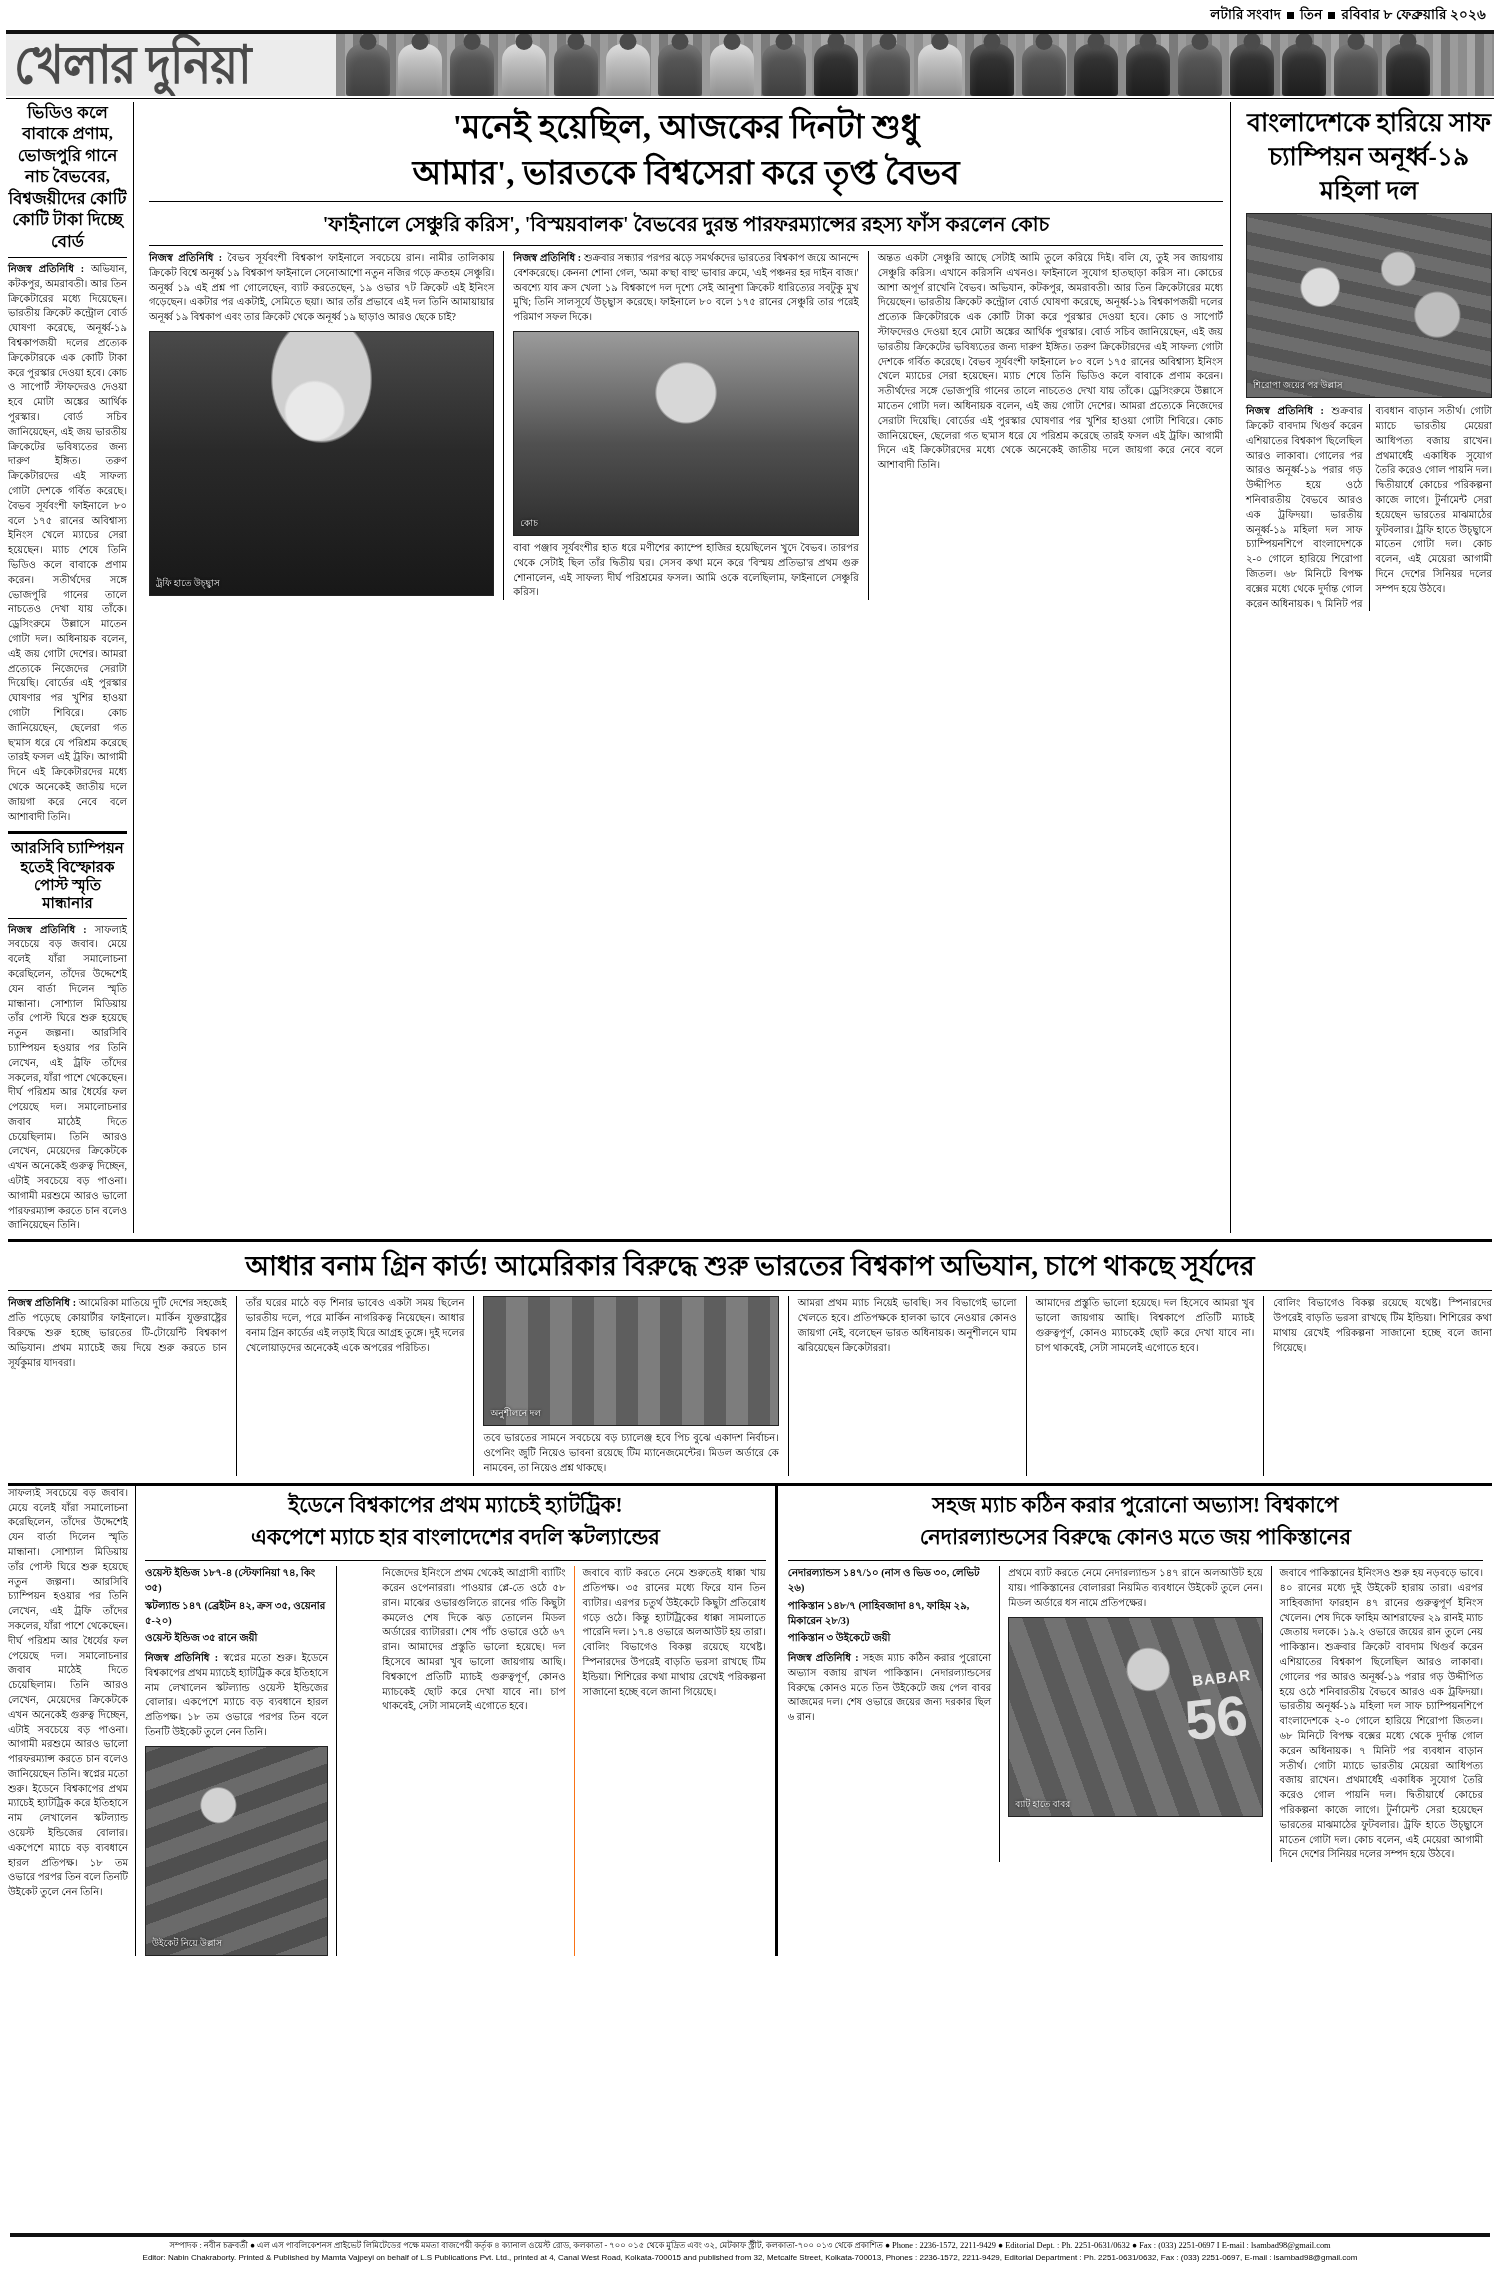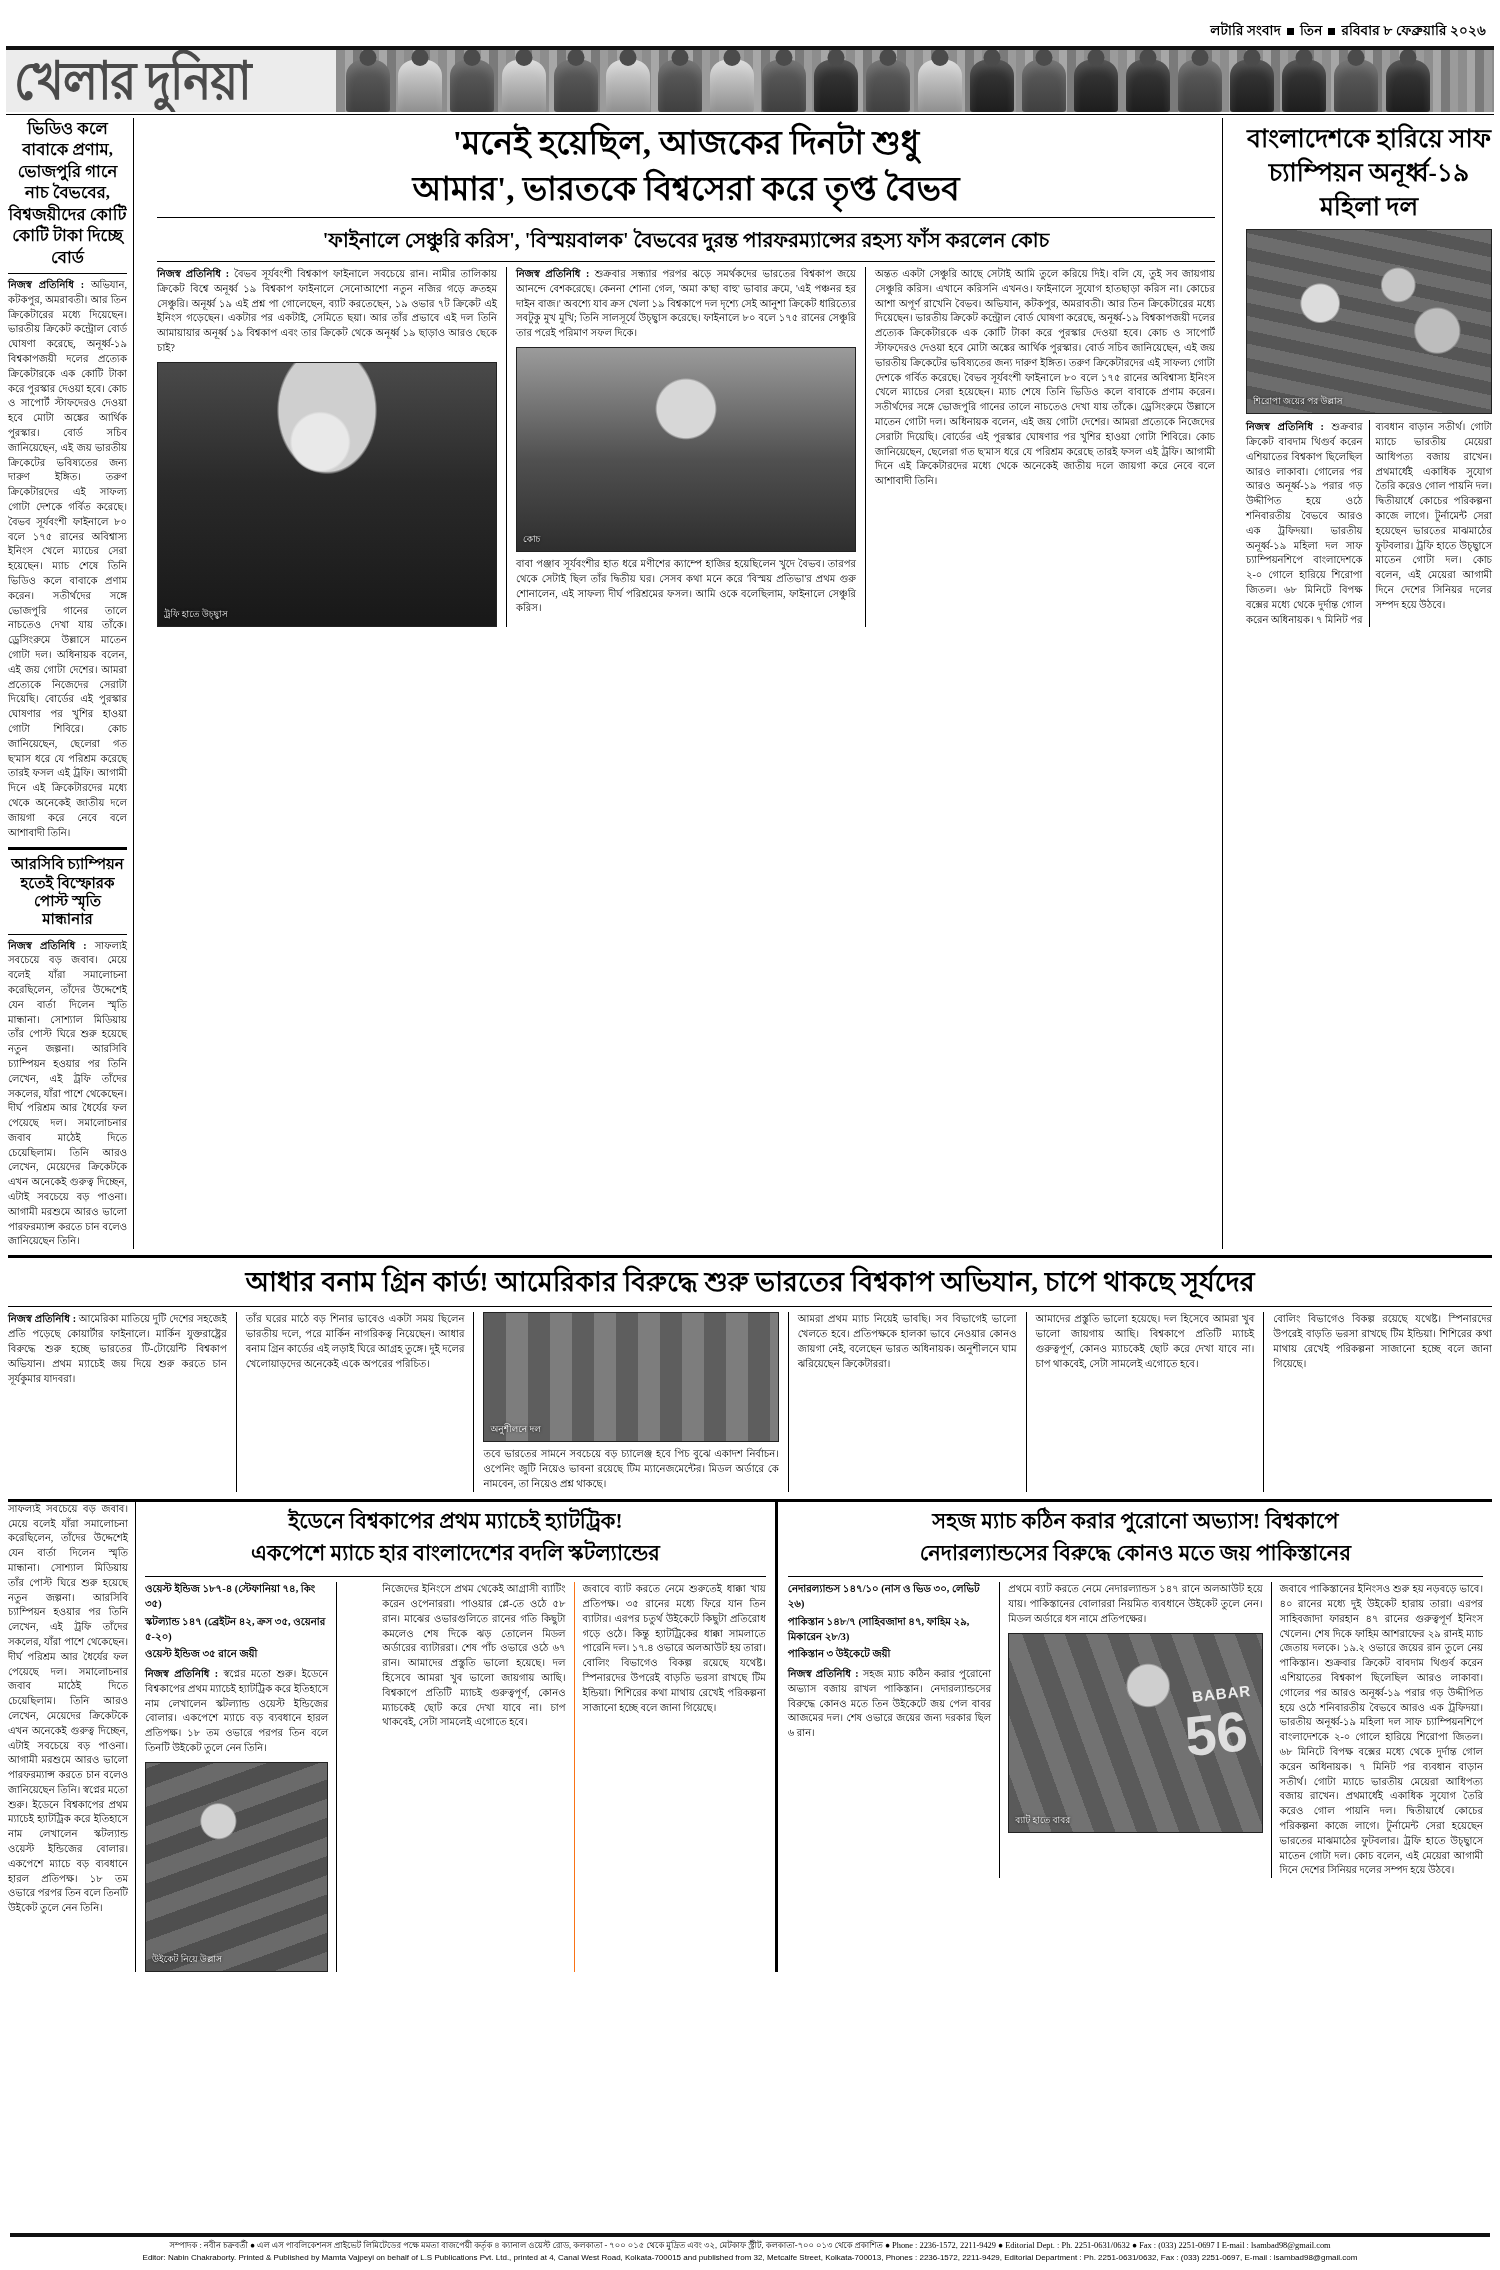--- a/index.html
+++ b/index.html
@@ -11,21 +11,21 @@
     color:#000;
     position:relative;
     overflow:hidden;
   }
   .page { width:1500px; height:2270px; position:relative; padding:0 6px; }
 
   
   .topline {
     display:flex; justify-content:flex-end; align-items:center;
     font-size:13.5px; font-weight:bold; letter-spacing:.2px;
-    padding:20px 8px 3px 0;
+    padding:4px 8px 3px 0;
   }
   .topline .sq { display:inline-block; width:7px; height:7px; background:#000; margin:0 6px; vertical-align:middle; }
   .rule-thick { height:4px; background:#111; margin:0 0 0 0; }
   .rule-thin { height:1px; background:#000; }
 
   .masthead {
     position:relative; height:62px; background:#e9e9e9;
     overflow:hidden; display:flex; align-items:stretch;
   }
   .logo-wrap {
@@ -57,21 +57,21 @@
   .mp-figs i.d { background:linear-gradient(#3b3b3b,#1d1d1d); }
 
   
   .hl { font-weight:bold; line-height:1.22; text-align:center; }
   .byline { font-weight:bold; }
   .vline { border-right:1px solid #000; }
   .hr-b { border-top:1px solid #000; }
   .hr-thick { border-top:3px solid #000; }
 
   
-  .zone1 { display:flex; gap:16px; margin-top:3px; }
+  .zone1 { display:flex; gap:8px; margin-top:3px; }
   .col-l1 { width:128px; flex:0 0 128px; padding:0 6px 0 2px; }
   .col-mid { flex:1 1 auto; padding:0 7px; }
   .col-r1 { width:255px; flex:0 0 255px; padding:0 2px 0 7px; }
 
   .hl-left { font-size:16.5px; line-height:1.3; }
   .hl-main { font-size:33px; line-height:1.32; padding:4px 0 2px; }
   .hl-right { font-size:25px; line-height:1.35; padding:4px 0 6px; }
   .hl-sub { font-size:20px; line-height:1.35; padding:6px 4px 5px; }
 
   .cols2 { column-count:2; column-gap:13px; column-rule:1px solid #000; }

